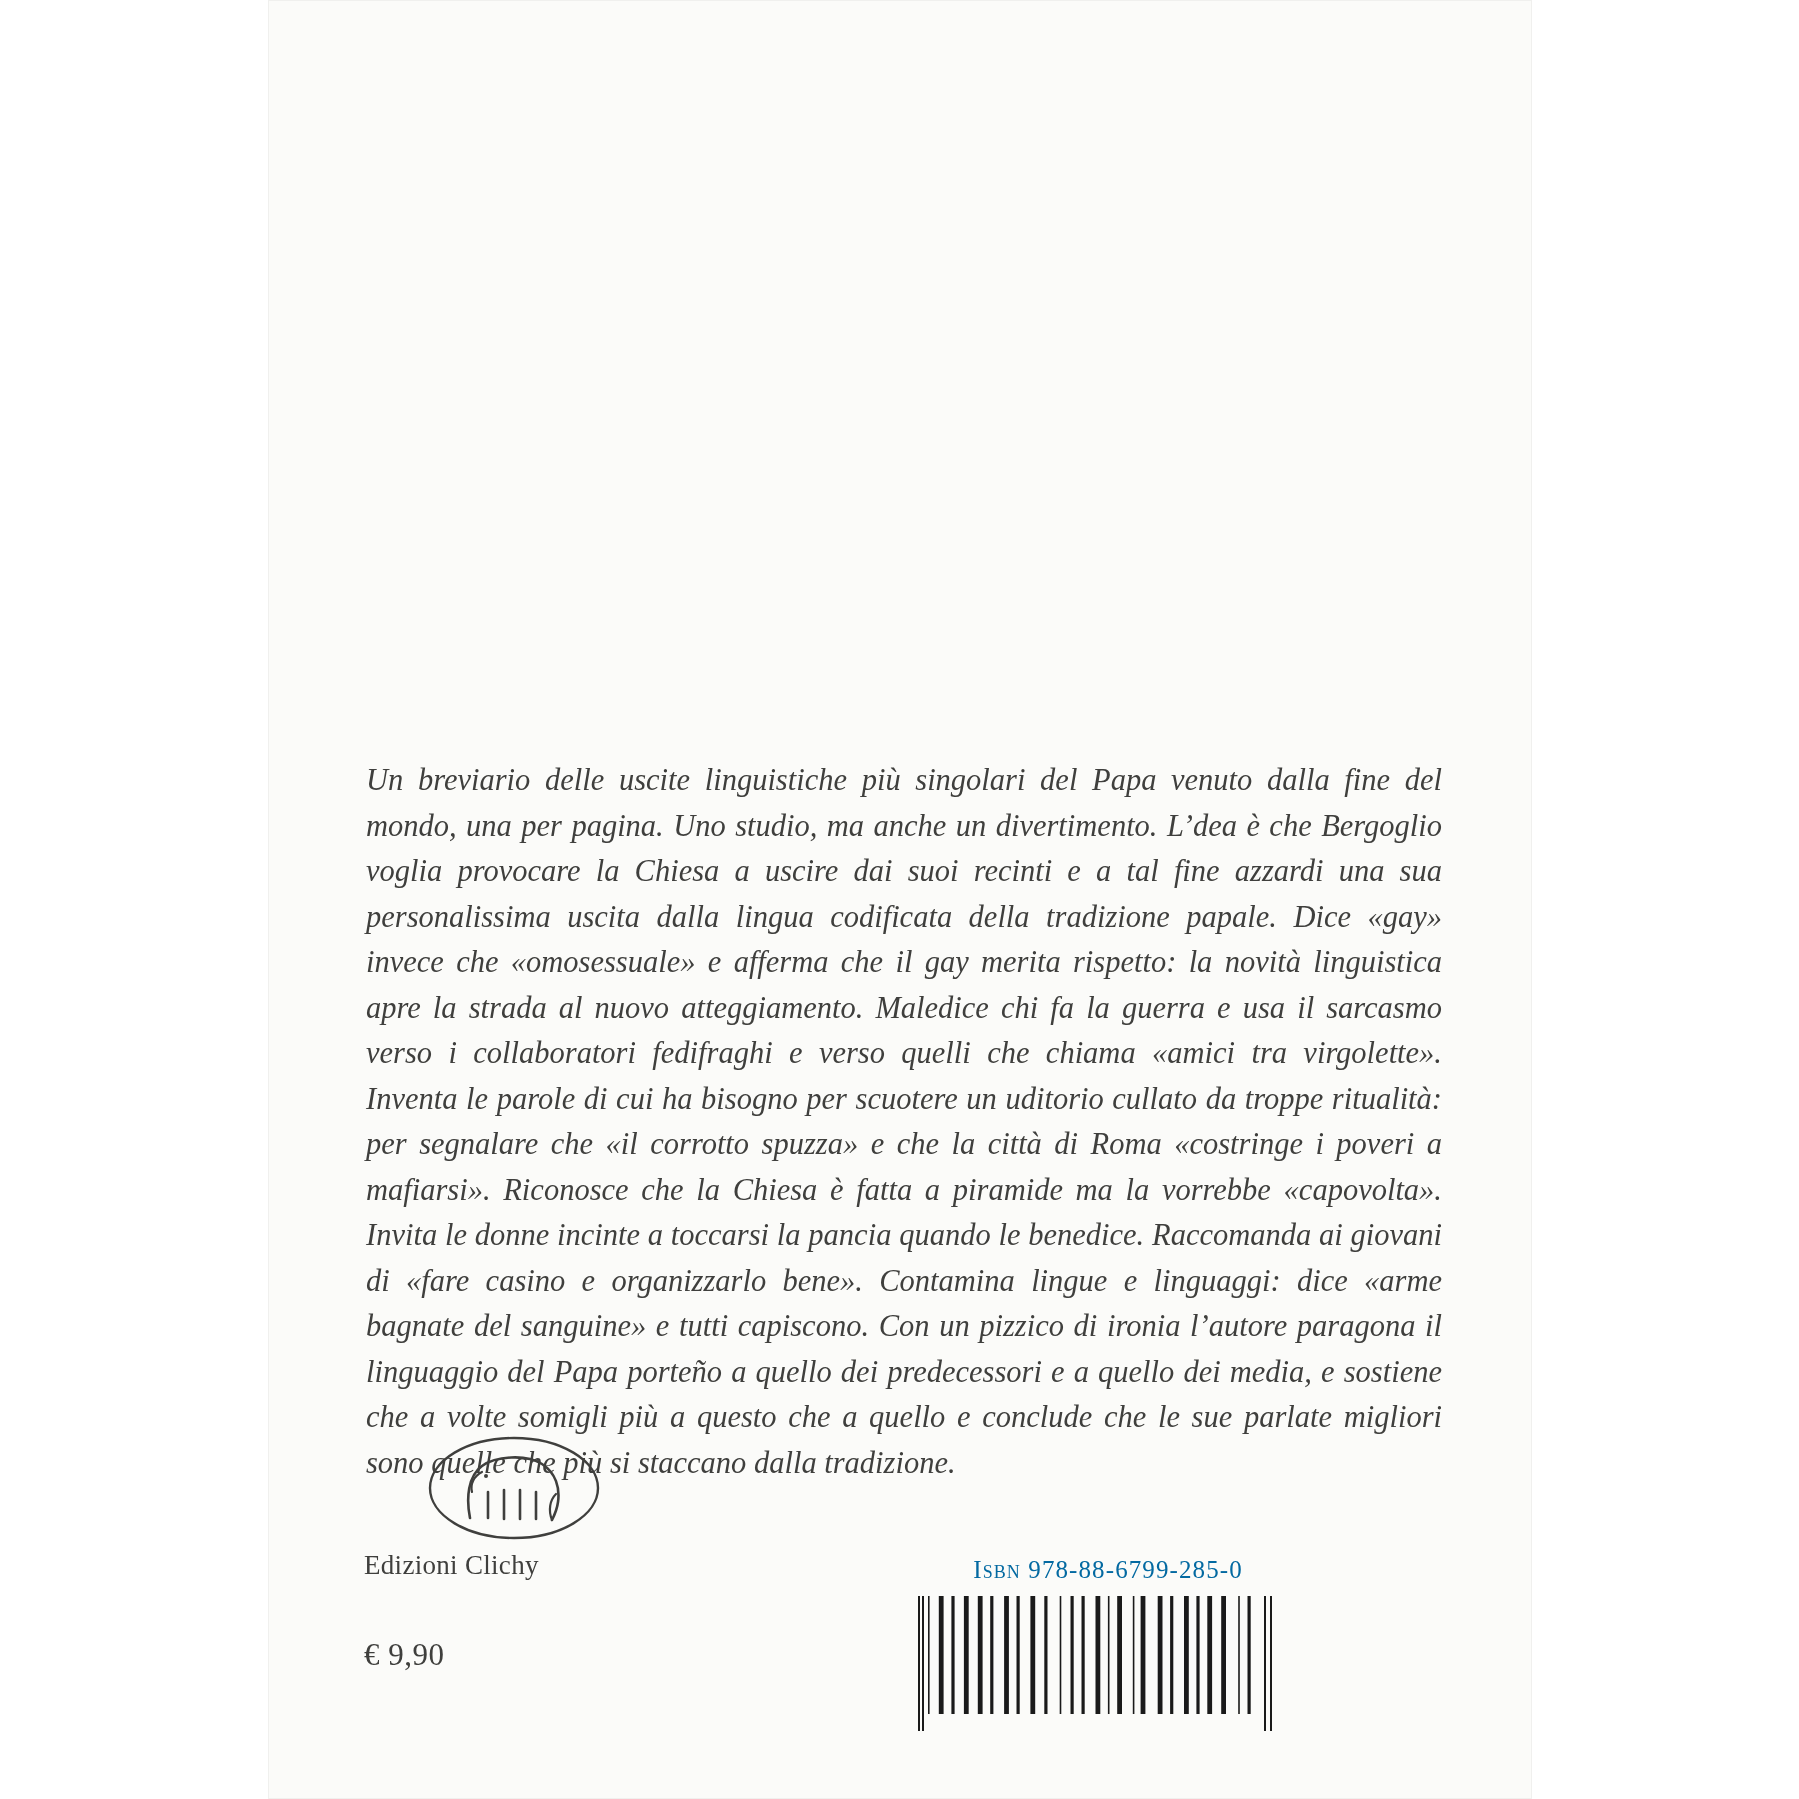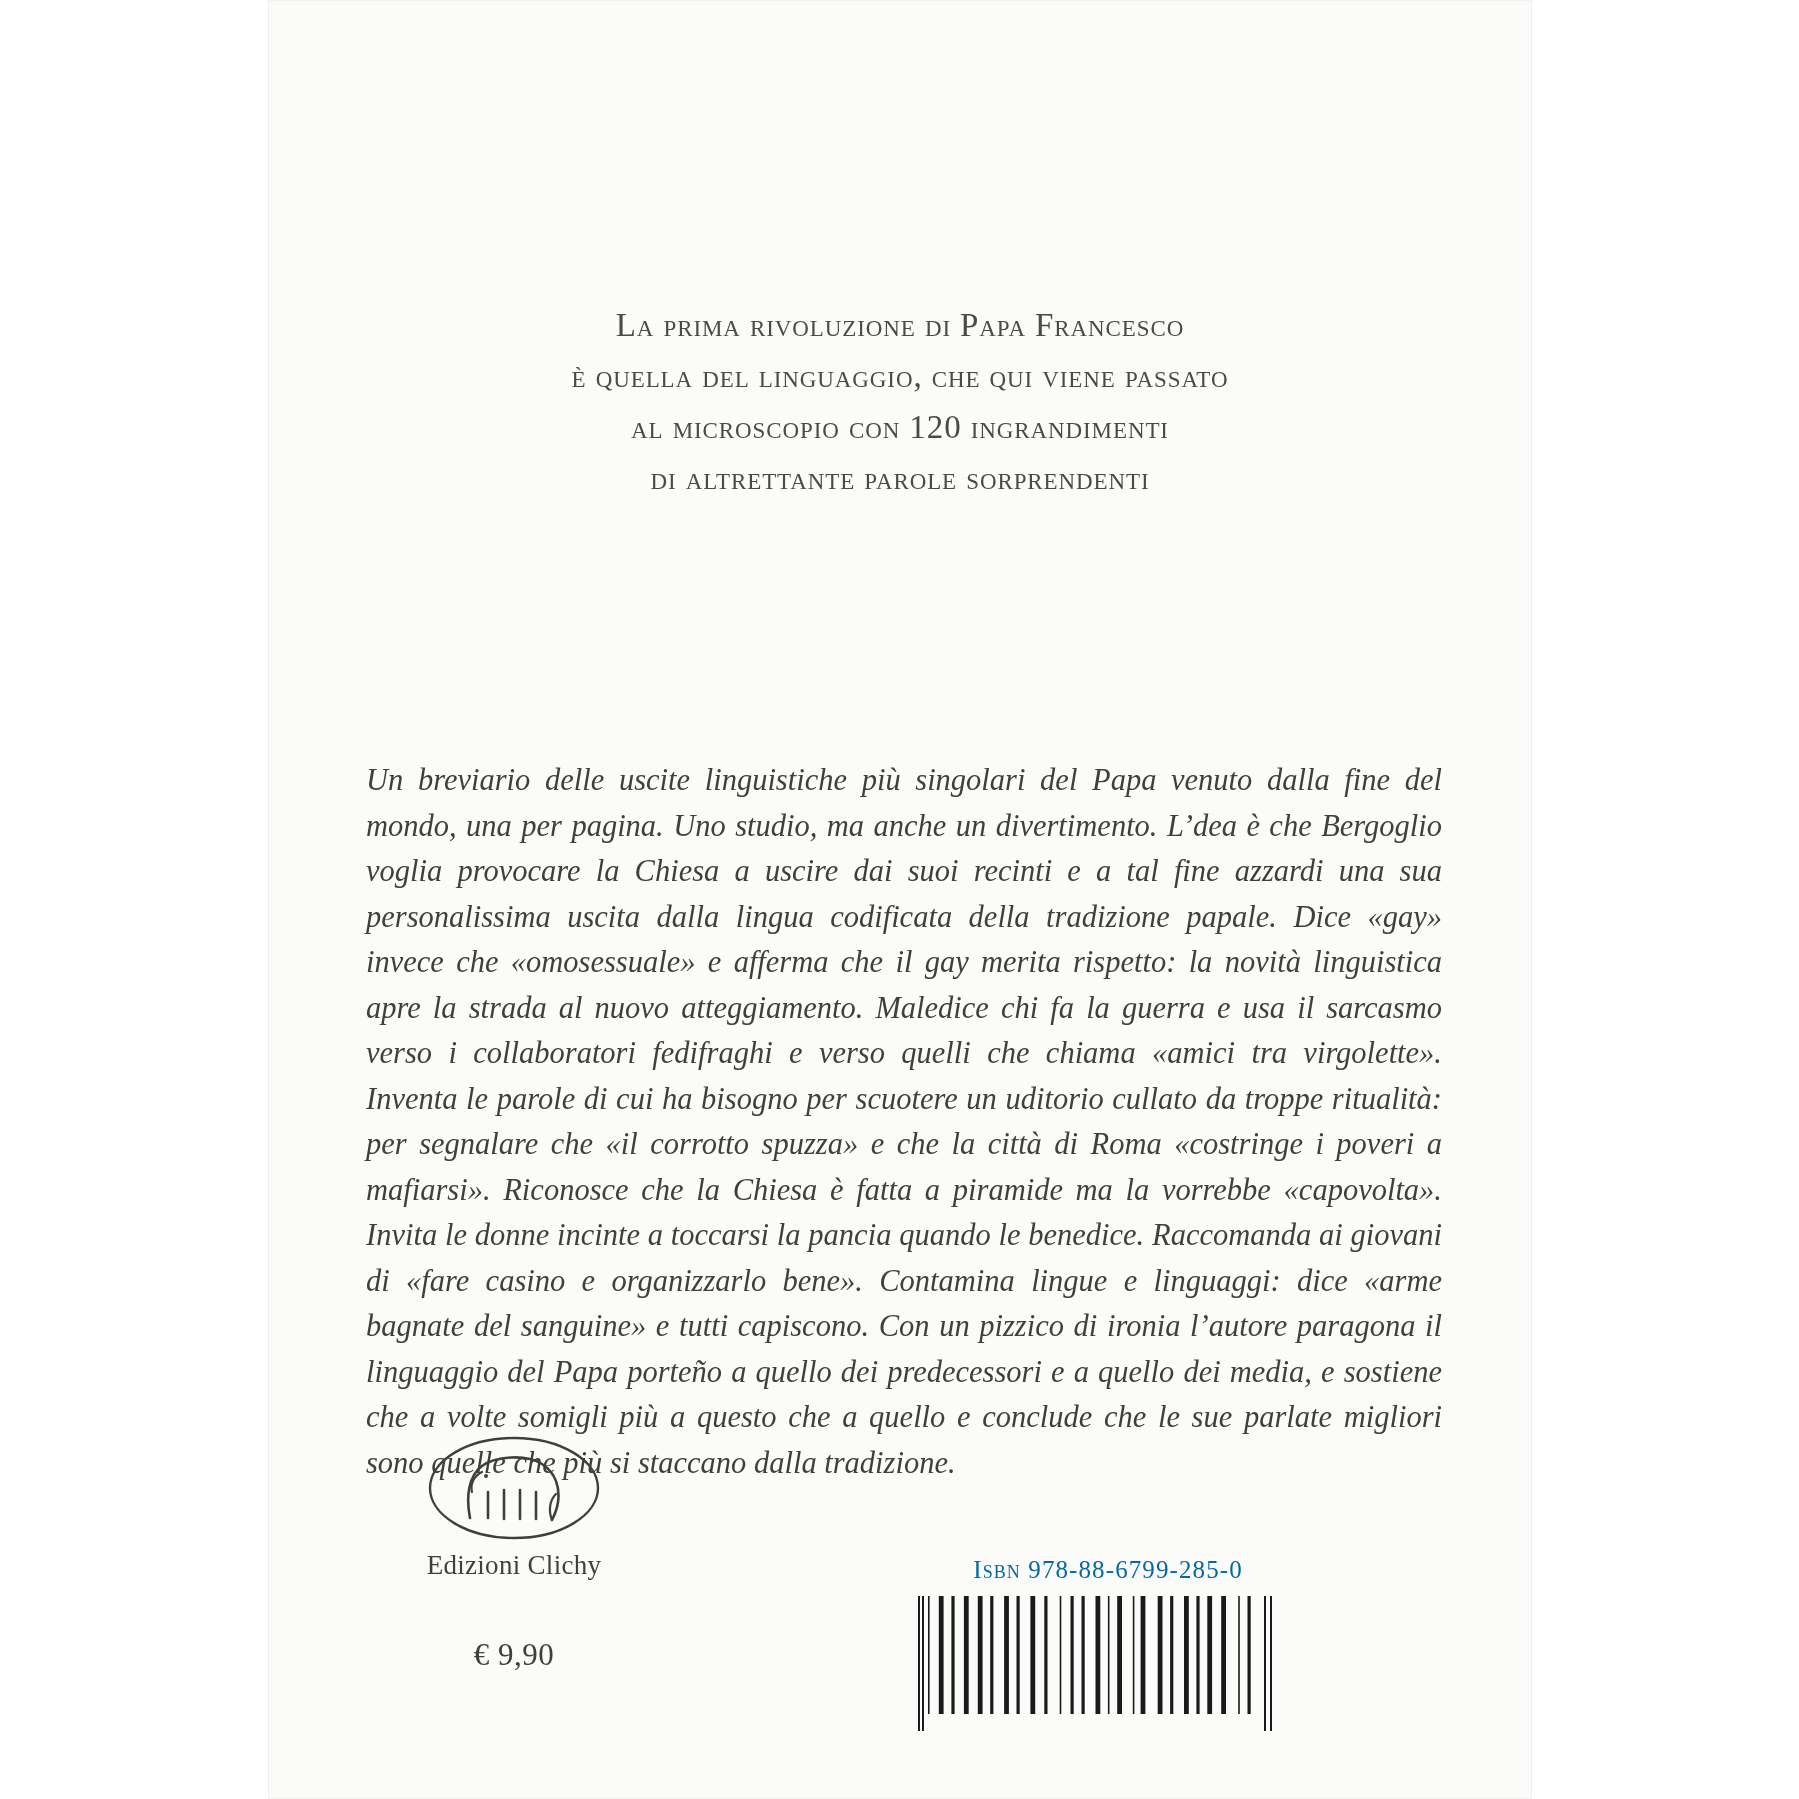--- a/index.html
+++ b/index.html
@@ -58,21 +58,21 @@
     text-justify: inter-word;
     margin-top: 36px;
   }
 
   
   .publisher {
     position: absolute;
     left: 96px;
     top: 1432px;
     width: 300px;
-    text-align: center;
+    text-align: left;
   }
   .logo-oval {
     width: 176px;
     height: 112px;
     margin: 0 auto;
     display: block;
   }
   .publisher-name {
     margin-top: 6px;
     font-family: "Liberation Serif", serif;
@@ -109,26 +109,20 @@
     height: 150px;
     width: 380px;
     display: block;
   }
 </style>
 </head>
 <body>
 
 <div class="page">
 
-  <div class="blurb">
-    <span class="line">La prima rivoluzione di Papa Francesco</span>
-    <span class="line">è quella del linguaggio, che qui viene passato</span>
-    <span class="line">al microscopio con 120 ingrandimenti</span>
-    <span class="line">di altrettante parole sorprendenti</span>
-  </div>
 
   <div class="body-text">Un breviario delle uscite linguistiche più singolari del Papa venuto dalla fine del mondo, una per pagina. Uno studio, ma anche un divertimento. L’dea è che Bergoglio voglia provocare la Chiesa a uscire dai suoi recinti e a tal fine azzardi una sua personalissima uscita dalla lingua codificata della tradizione papale. Dice «gay» invece che «omosessuale» e afferma che il gay merita rispetto: la novità linguistica apre la strada al nuovo atteggiamento. Maledice chi fa la guerra e usa il sarcasmo verso i collaboratori fedifraghi e verso quelli che chiama «amici tra virgolette». Inventa le parole di cui ha bisogno per scuotere un uditorio cullato da troppe ritualità: per segnalare che «il corrotto spuzza» e che la città di Roma «costringe i poveri a mafiarsi». Riconosce che la Chiesa è fatta a piramide ma la vorrebbe «capovolta». Invita le donne incinte a toccarsi la pancia quando le benedice. Raccomanda ai giovani di «fare casino e organizzarlo bene». Contamina lingue e linguaggi: dice «arme bagnate del sanguine» e tutti capiscono. Con un pizzico di ironia l’autore paragona il linguaggio del Papa porteño a quello dei predecessori e a quello dei media, e sostiene che a volte somigli più a questo che a quello e conclude che le sue parlate migliori sono quelle che più si staccano dalla tradizione.</div>
 
   <div class="publisher">
     <svg class="logo-oval" viewBox="0 0 176 112">
       <ellipse cx="88" cy="56" rx="84" ry="50" fill="none" stroke="#3f3f3d" stroke-width="2.4"></ellipse>
       <path d="M44 86 C40 66 42 44 56 34 C70 24 100 22 116 32 C130 41 134 56 132 70 C131 78 128 84 126 88" fill="none" stroke="#3f3f3d" stroke-width="2.6" stroke-linecap="round"></path>
       <path d="M62 86 L62 60" fill="none" stroke="#3f3f3d" stroke-width="2.6" stroke-linecap="round"></path>
       <path d="M78 87 L78 58" fill="none" stroke="#3f3f3d" stroke-width="2.6" stroke-linecap="round"></path>
       <path d="M94 87 L94 58" fill="none" stroke="#3f3f3d" stroke-width="2.6" stroke-linecap="round"></path>

